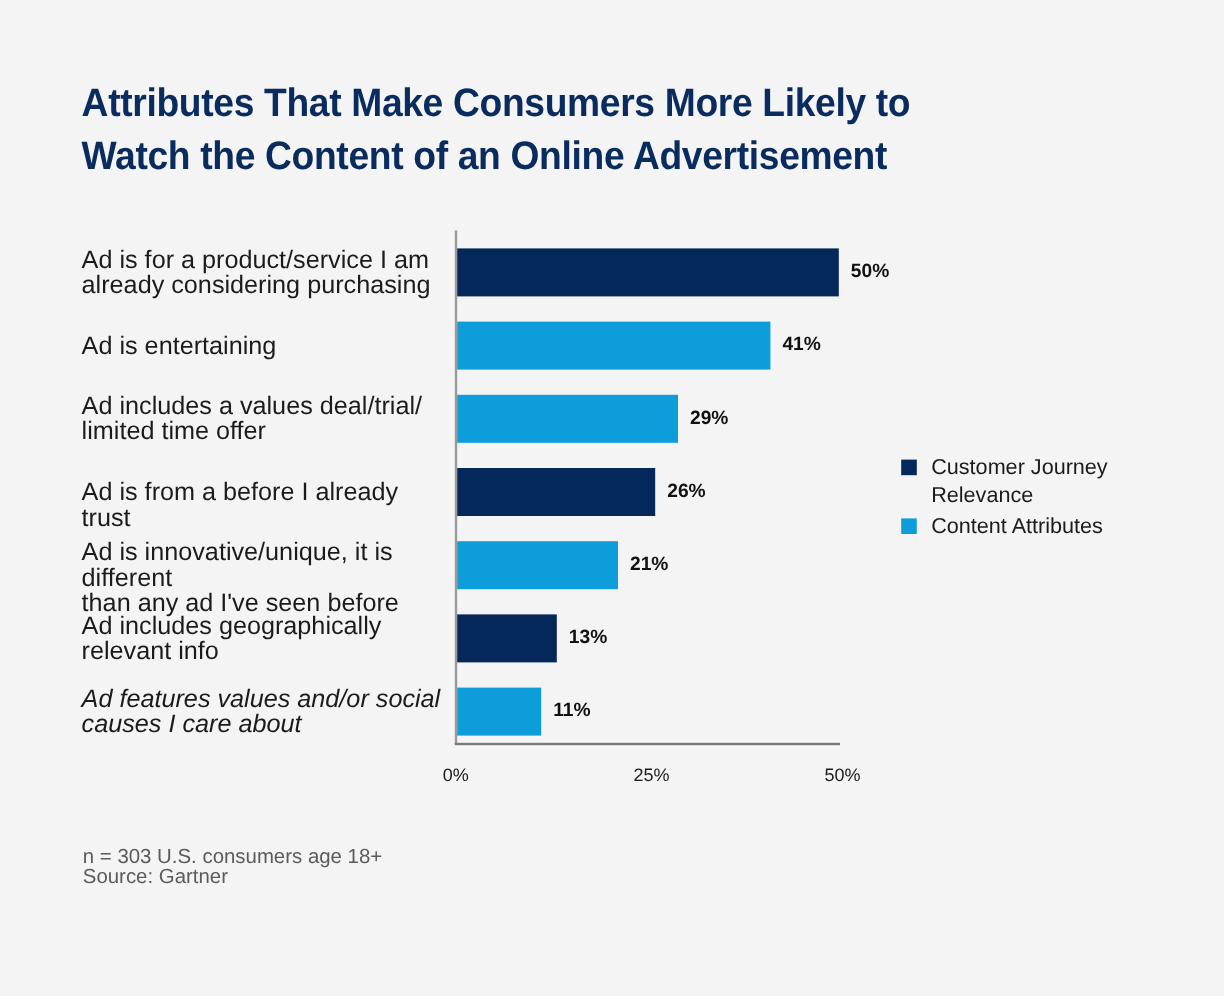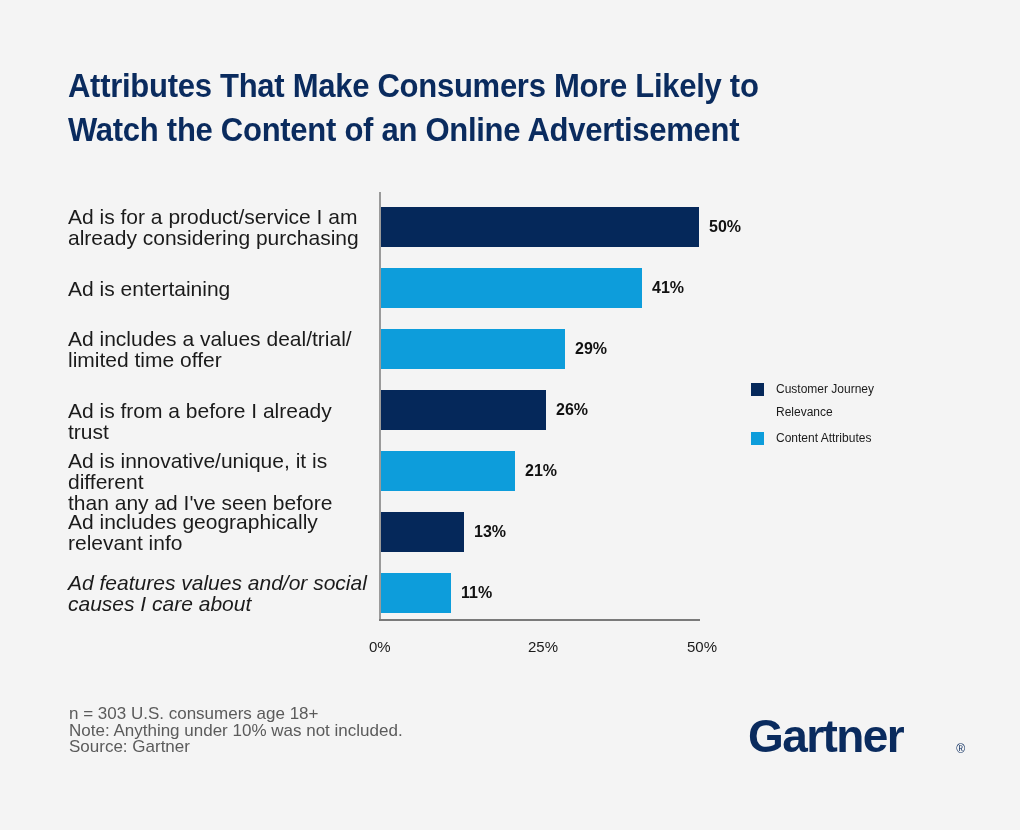--- a/index.html
+++ b/index.html
@@ -115,21 +115,21 @@
   }
   .legend-swatch {
     width: 13px;
     height: 13px;
     margin-top: 5px;
     margin-right: 12px;
     flex: 0 0 13px;
   }
   .legend-label {
     color: #1b1b1b;
-    font-size: 12px;
+    font-size: 18px;
     line-height: 23px;
     white-space: pre-line;
   }
 
   
   #footnotes {
     position: absolute;
     left: 69px;
     top: 706px;
     width: 520px;
@@ -232,22 +232,17 @@
 Relevance</span>
       </div>
       <div class="legend-item">
         <span class="legend-swatch" style="background: rgb(13, 157, 219);"></span>
         <span class="legend-label">Content Attributes</span>
       </div>
     </div>
 
   <div id="footnotes">
       <div class="footnote">n = 303 U.S. consumers age 18+</div>
-      <div class="footnote">Note: Anything under 10% was not included.</div>
       <div class="footnote">Source: Gartner</div>
     </div>
 
-  <div id="logo">
-    <span id="logo-text">Gartner</span>
-    <span id="logo-reg">®</span>
-  </div>
 
 </div>
 
 </body></html>

